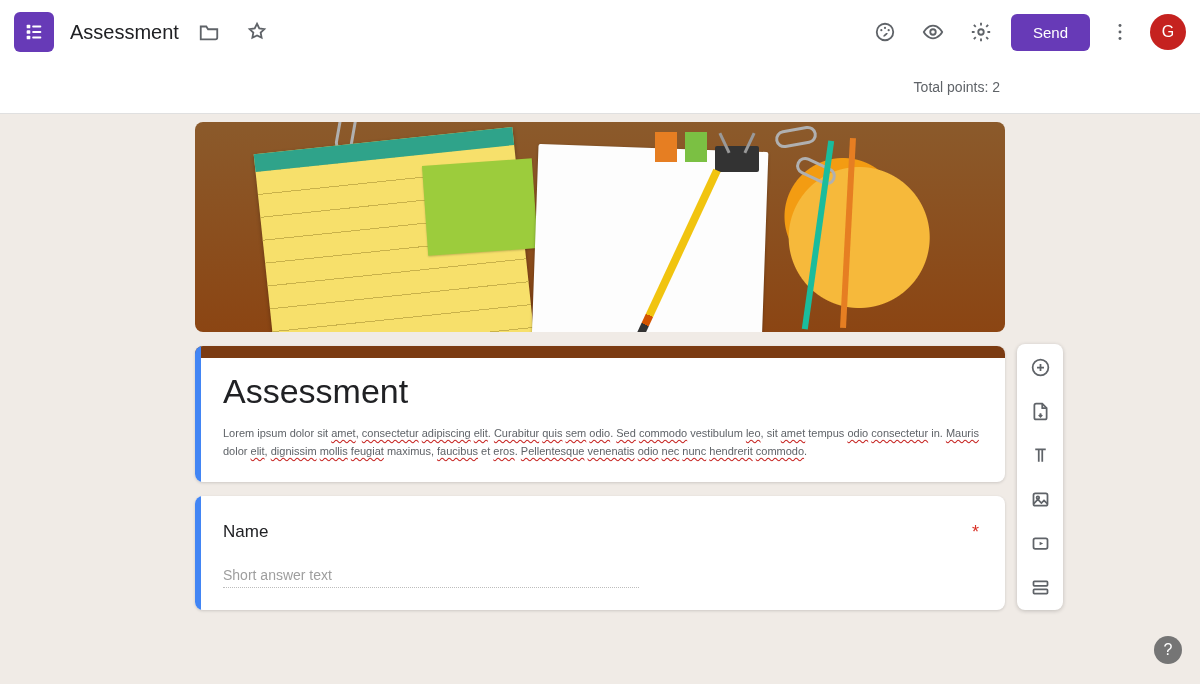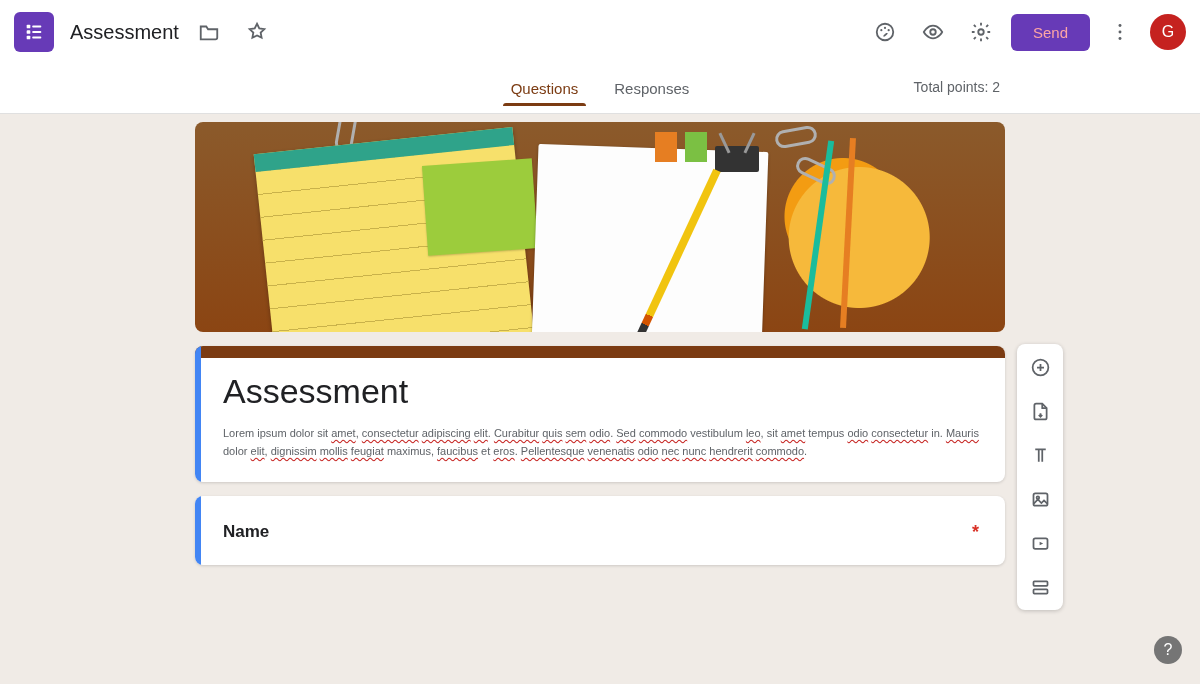--- a/index.html
+++ b/index.html
@@ -49,21 +49,21 @@
     width:36px;height:36px;
     display:flex;align-items:center;justify-content:center;
     color:var(--grey-icon);
     border-radius:50%;
     cursor:pointer;
   }
   .header-icon svg { width:22px;height:22px; stroke:var(--grey-icon); fill:none; stroke-width:2; }
   .spacer { flex:1; }
   .send-btn {
     background: var(--purple);
-    color:#fca5a5;
+    color:#ffffff;
     border:none;
     border-radius:6px;
     padding:10px 22px;
     font-size:15px;
     cursor:pointer;
   }
   .avatar {
     width:36px;height:36px;border-radius:50%;
     background:#c5221f;
     color:#fff;
@@ -195,21 +195,21 @@
   }
   .form-desc{
     font-size:11px; color:var(--grey-text); line-height:1.6;
   }
   .sp-underline{
     text-decoration: underline wavy var(--red-underline);
     text-decoration-skip-ink:none;
     text-underline-offset:2px;
   }
   .question-row{
-    display:flex; justify-content:space-between; align-items:flex-start;font-weight:bold;
+    display:flex; justify-content:space-between; align-items:flex-start;
   }
   .q-label{ font-size:17px; color:#202124; }
   .req-star{ color:#d93025; font-size:18px; margin-left:6px;}
   .answer-line{
     margin-top:24px;
     font-size:14px; color:#9e9e9e;
     width:55%;
     border-bottom:1px dotted #bdbdbd;
     padding-bottom:4px;
   }
@@ -293,24 +293,20 @@
     <svg viewBox="0 0 24 24">
         <circle cx="12" cy="5" r="1.6" fill="#5f6368" stroke="none"></circle>
         <circle cx="12" cy="12" r="1.6" fill="#5f6368" stroke="none"></circle>
         <circle cx="12" cy="19" r="1.6" fill="#5f6368" stroke="none"></circle>
       </svg>
   </div>
   <div class="avatar">G</div>
 </div>
 
 <div class="tabs-row">
-  <div class="tabs">
-    <div class="tab active">Questions</div>
-    <div class="tab">Responses</div>
-  </div>
   <div class="points-total">
     <span>Total points: </span><span>2</span>
   </div>
 </div>
 
 <div class="canvas">
 
   <div class="hero">
     <div class="clip c1"></div>
       <div class="clip c2"></div>
@@ -334,20 +330,21 @@
     </div>
   </div>
 
   <div class="card">
     <div class="left-accent" style="background:var(--accent-blue)"></div>
     <div class="card-body">
       <div class="question-row">
         <span class="q-label">Name</span>
         <span class="req-star">*</span>
       </div>
+      <div class="answer-line">Short answer text</div>
     </div>
   </div>
 
   <div class="side-toolbar">
     <div class="tool">
         <svg viewBox="0 0 24 24">
           <circle cx="12" cy="12" r="9"></circle>
           <path d="M12 8v8M8 12h8"></path>
         </svg>
       </div>

